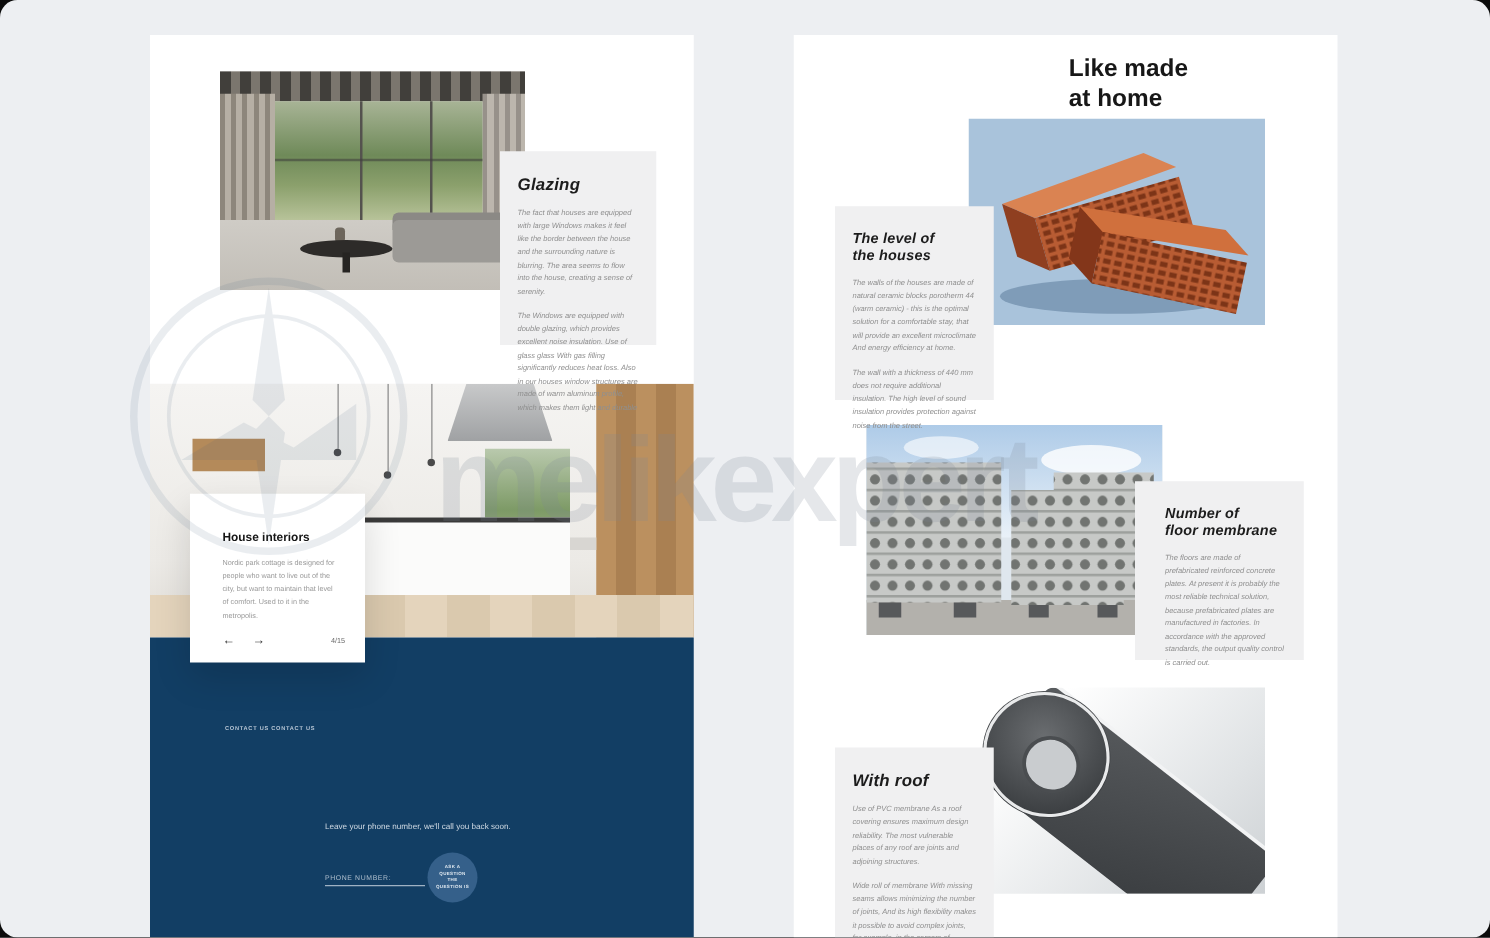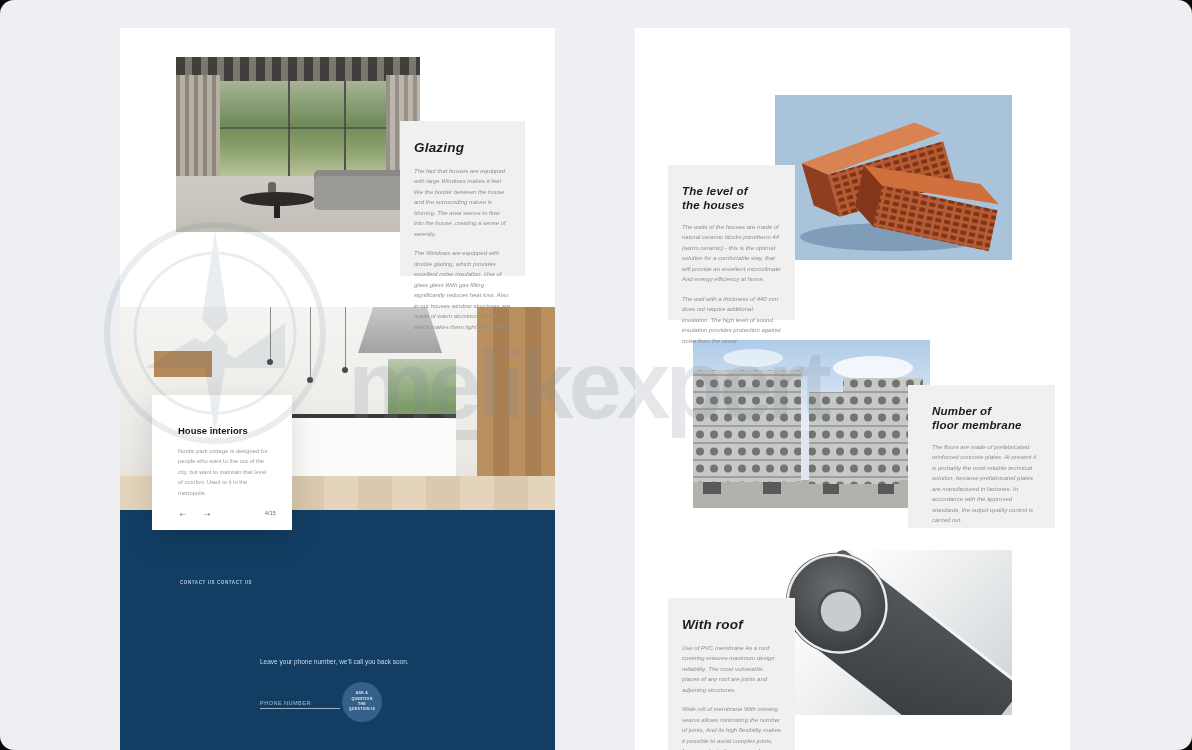--- a/index.html
+++ b/index.html
@@ -58,21 +58,21 @@
   #interiors .nav{position:absolute;left:26px;right:16px;bottom:12px;display:flex;align-items:center;}
   #interiors .arrow{background:none;border:none;font-size:10px;color:#2a2a2a;cursor:pointer;padding:0;margin-right:14px;font-family:"Liberation Sans",sans-serif;}
   #interiors .pag{margin-left:auto;font-size:5.8px;color:#6d6d6d;}
 
   
   #rc-heading{position:absolute;left:220px;top:16px;margin:0;font-size:19.5px;font-weight:600;color:#171717;line-height:1.22;}
   #bricks{left:140px;top:67px;width:237px;height:165px;background:#a9c3db;}
   #slabs{left:58px;top:312px;width:237px;height:168px;background:#dfe7ee;}
   #membrane{left:140px;top:522px;width:237px;height:165px;background:linear-gradient(135deg,#ffffff 20%,#e0e3e5 70%,#cdd1d4);}
   #walls-card{left:33px;top:137px;width:127px;height:155px;}
-  #floors-card{left:273px;top:357px;width:147px;height:143px;padding-left:24px;}
+  #floors-card{left:273px;top:357px;width:135px;height:143px;padding-left:24px;}
   #roof-card{left:33px;top:570px;width:127px;height:152px;}
 
   
   #wm-text{position:absolute;left:332px;top:330px;z-index:50;font-size:96px;font-weight:700;letter-spacing:-5px;color:rgba(125,136,148,.20);pointer-events:none;white-space:nowrap;margin-left:16px;}
   #wm-compass{position:absolute;left:100px;top:218px;z-index:40;opacity:.10;pointer-events:none;}
 </style>
 </head>
 <body>
 
 <div id="stage">
@@ -131,20 +131,22 @@
       <div class="nav">
         <button class="arrow">←</button>
         <button class="arrow">→</button>
         <span class="pag">4/15</span>
       </div>
     </div>
   </div>
 
   <div class="panel" id="right-panel">
 
+    <h2 id="rc-heading"><span>Like made</span><br>
+      <span>at home</span></h2>
 
     <div class="photo" id="bricks">
       <svg width="237" height="165" viewBox="0 0 237 165">
         <defs>
           <pattern id="holes" width="9" height="7" patternUnits="userSpaceOnUse">
             <rect width="9" height="7" fill="#b85c33"></rect>
             <rect x="1.2" y="1.2" width="6" height="4" fill="#7c3417"></rect>
           </pattern>
         </defs>
         <ellipse cx="120" cy="142" rx="95" ry="14" fill="#7f9cb8"></ellipse>

